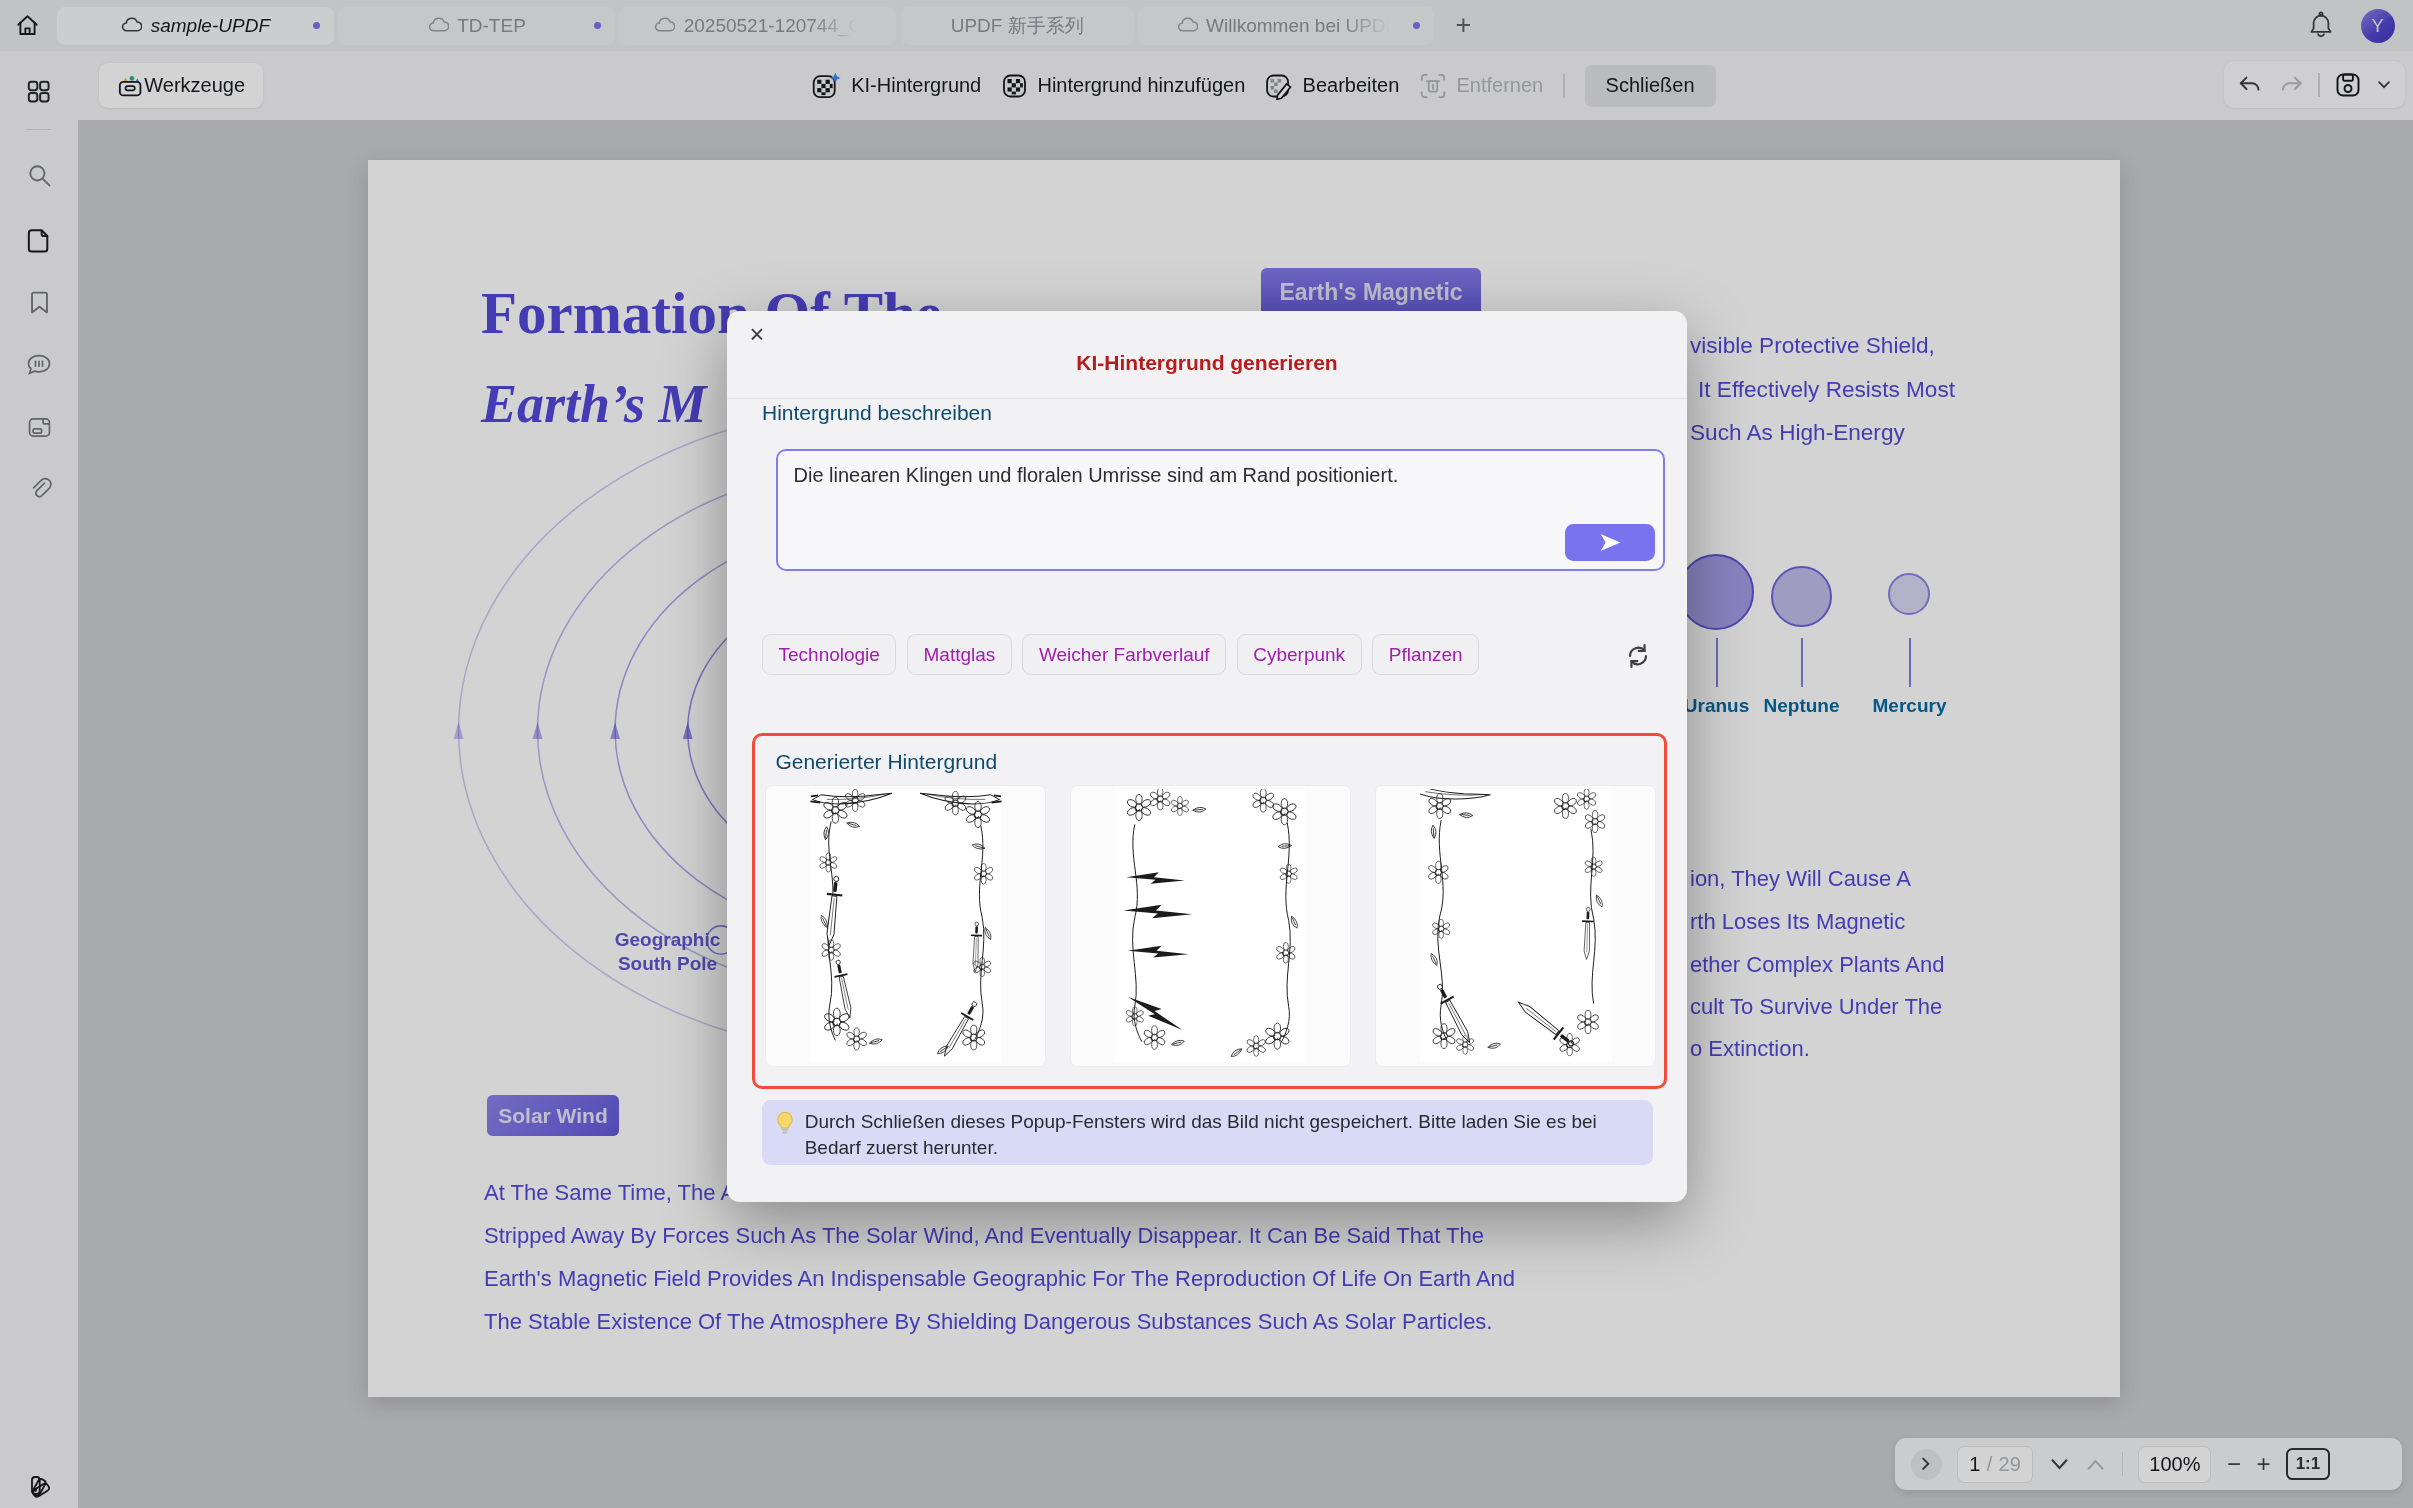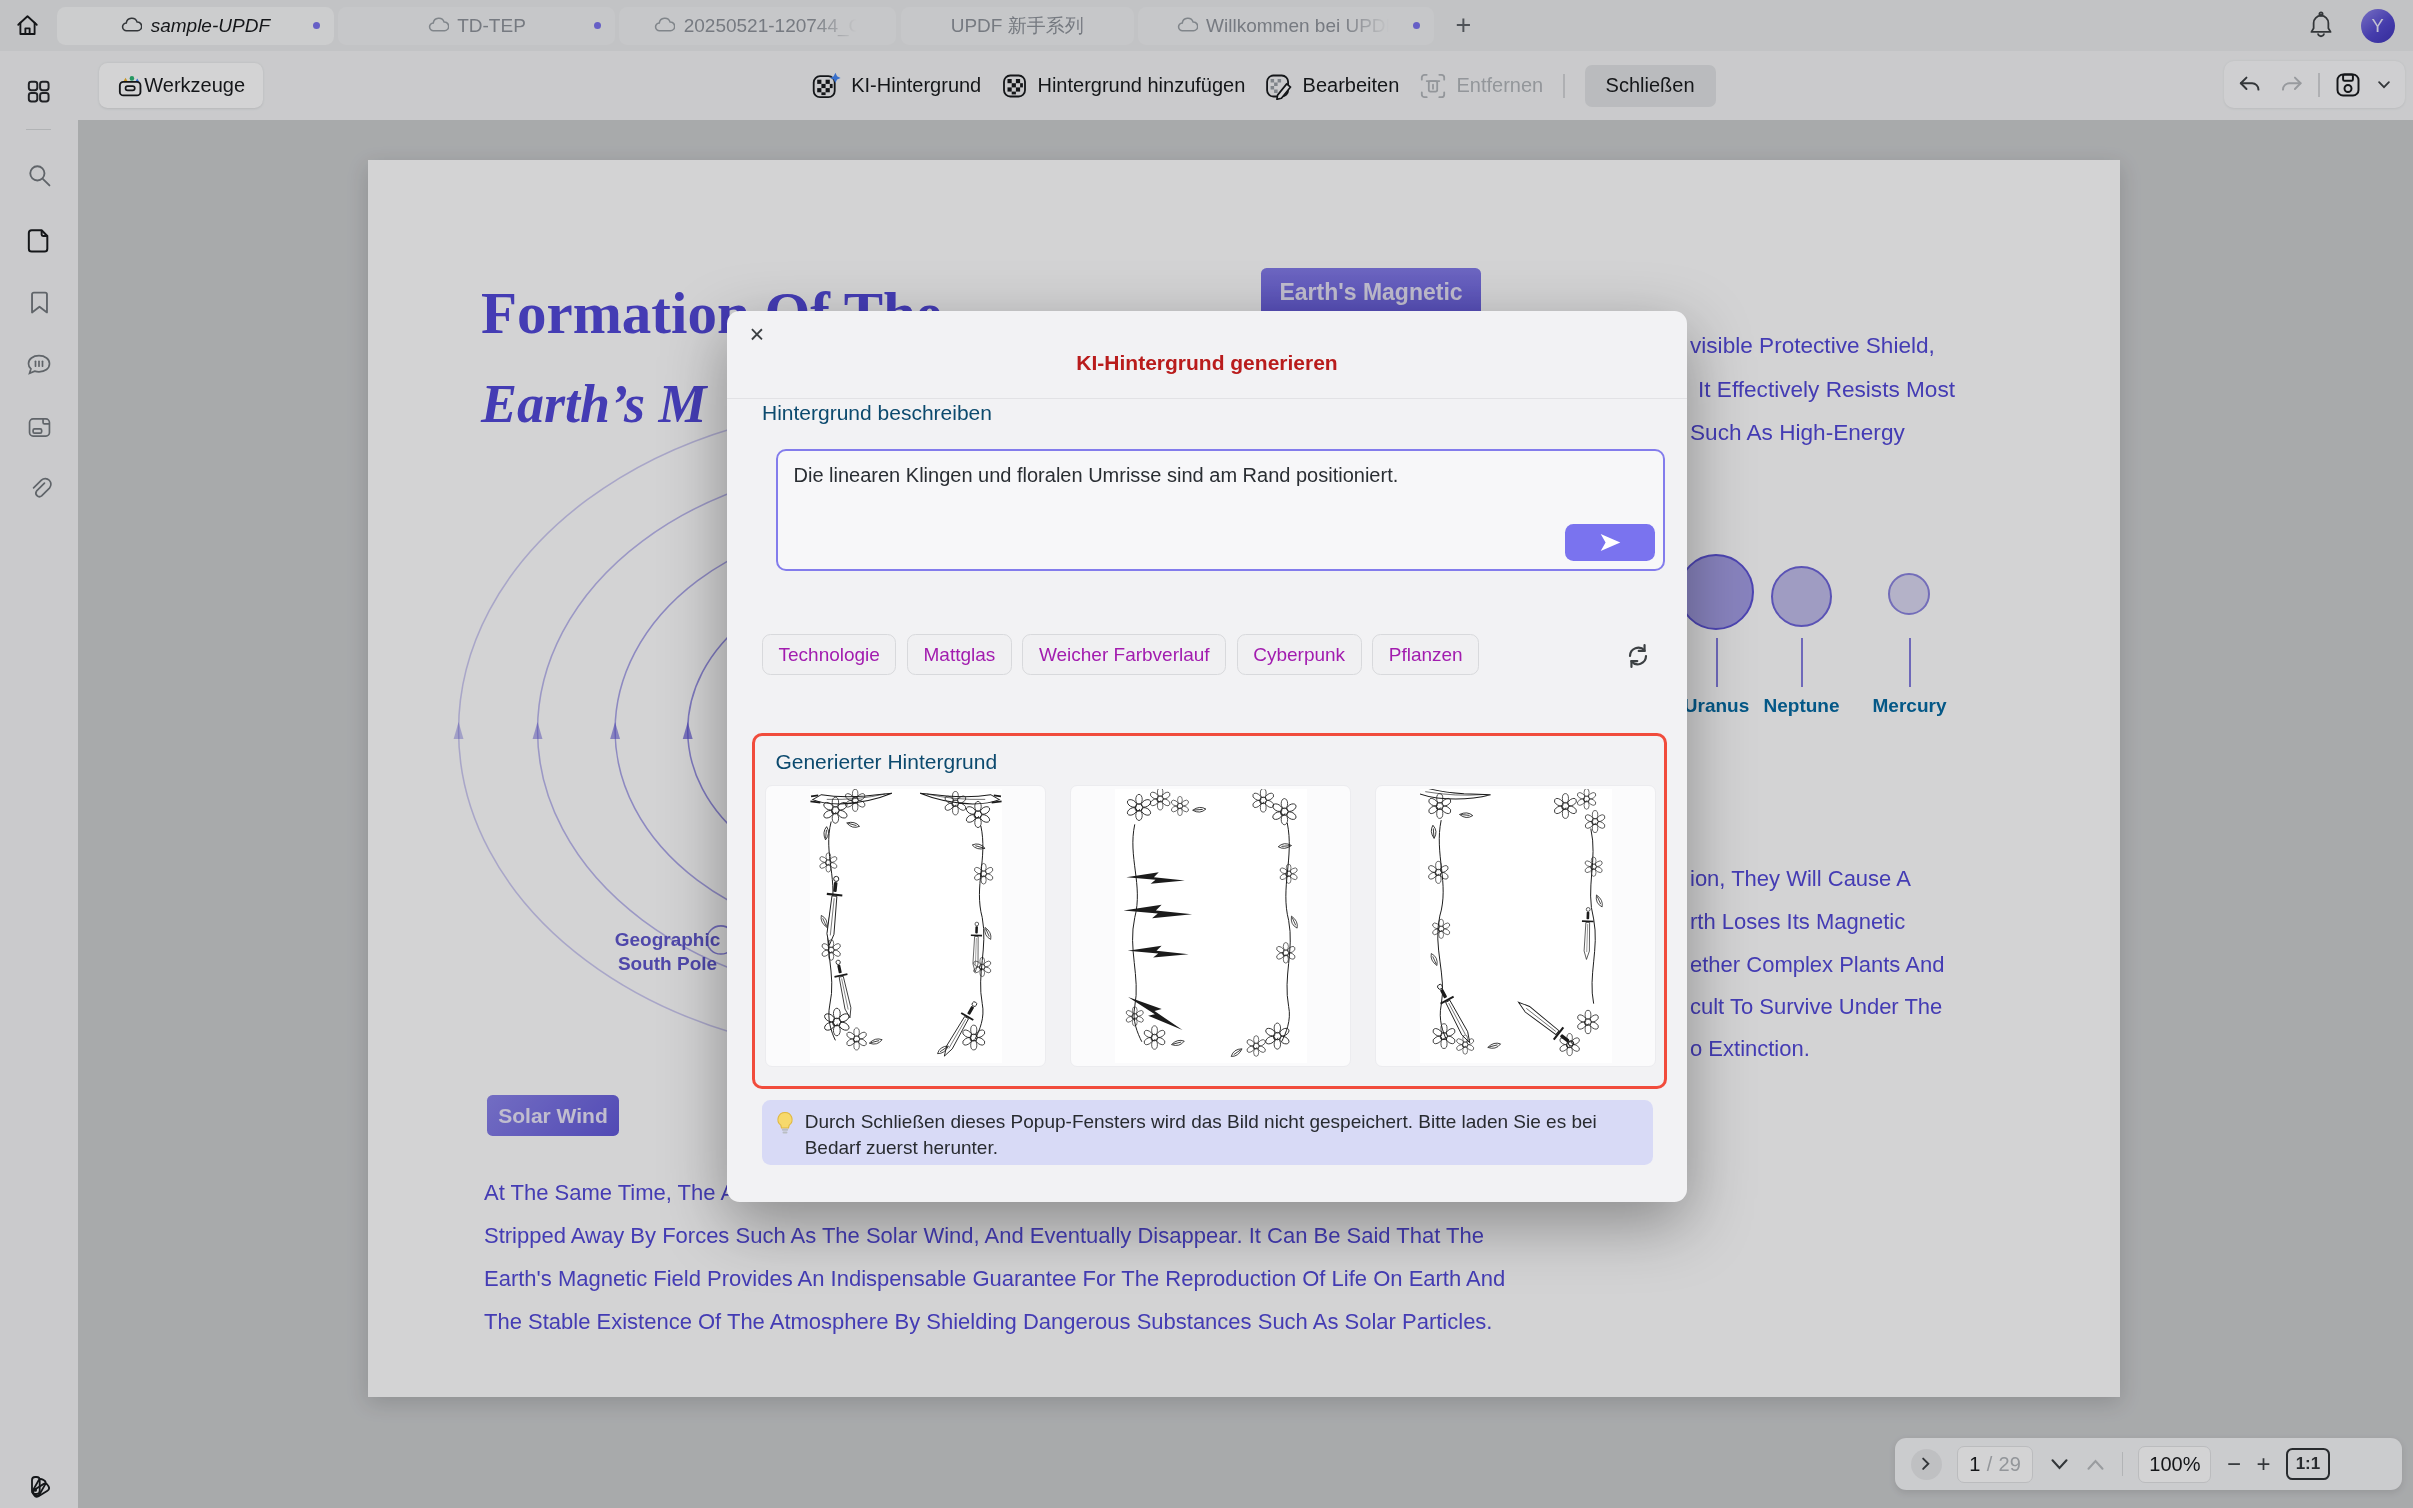--- a/index.html
+++ b/index.html
@@ -408,21 +408,21 @@
     <div class="doc-line" style="left:1322px;top:706px">ion, They Will Cause A</div>
     <div class="doc-line" style="left:1322px;top:749px">rth Loses Its Magnetic</div>
     <div class="doc-line" style="left:1322px;top:792px">ether Complex Plants And</div>
     <div class="doc-line" style="left:1322px;top:834px">cult To Survive Under The</div>
     <div class="doc-line" style="left:1322px;top:876px">o Extinction.</div>
 
     <div class="badge" style="left:119px;top:935px;width:132px;height:41px;background:linear-gradient(135deg,#8a83ea,#6158d9);font-size:21px">Solar Wind</div>
 
     <div class="doc-line" style="left:116px;top:1020px">At The Same Time, The Atm</div>
     <div class="doc-line" style="left:116px;top:1063px">Stripped Away By Forces Such As The Solar Wind, And Eventually Disappear. It Can Be Said That The</div>
-    <div class="doc-line" style="left:116px;top:1106px">Earth's Magnetic Field Provides An Indispensable Guarantee For The Reproduction Of Life On Earth And</div>
+    <div class="doc-line" style="left:116px;top:1106px">Earth's Magnetic Field Provides An Indispensable Geographic For The Reproduction Of Life On Earth And</div>
     <div class="doc-line" style="left:116px;top:1149px">The Stable Existence Of The Atmosphere By Shielding Dangerous Substances Such As Solar Particles.</div>
   </div>
 
   <div class="statusbar">
     <div class="nav-circle">
       <svg width="15.5" height="15.5" viewBox="0 0 24 24" fill="none" stroke="#3c4043" stroke-width="3" stroke-linecap="round">
           <path d="M8,4 l8,8 -8,8"></path>
         </svg>
     </div>
     <div class="sb-box" style="width:76px;gap:6.4px">

